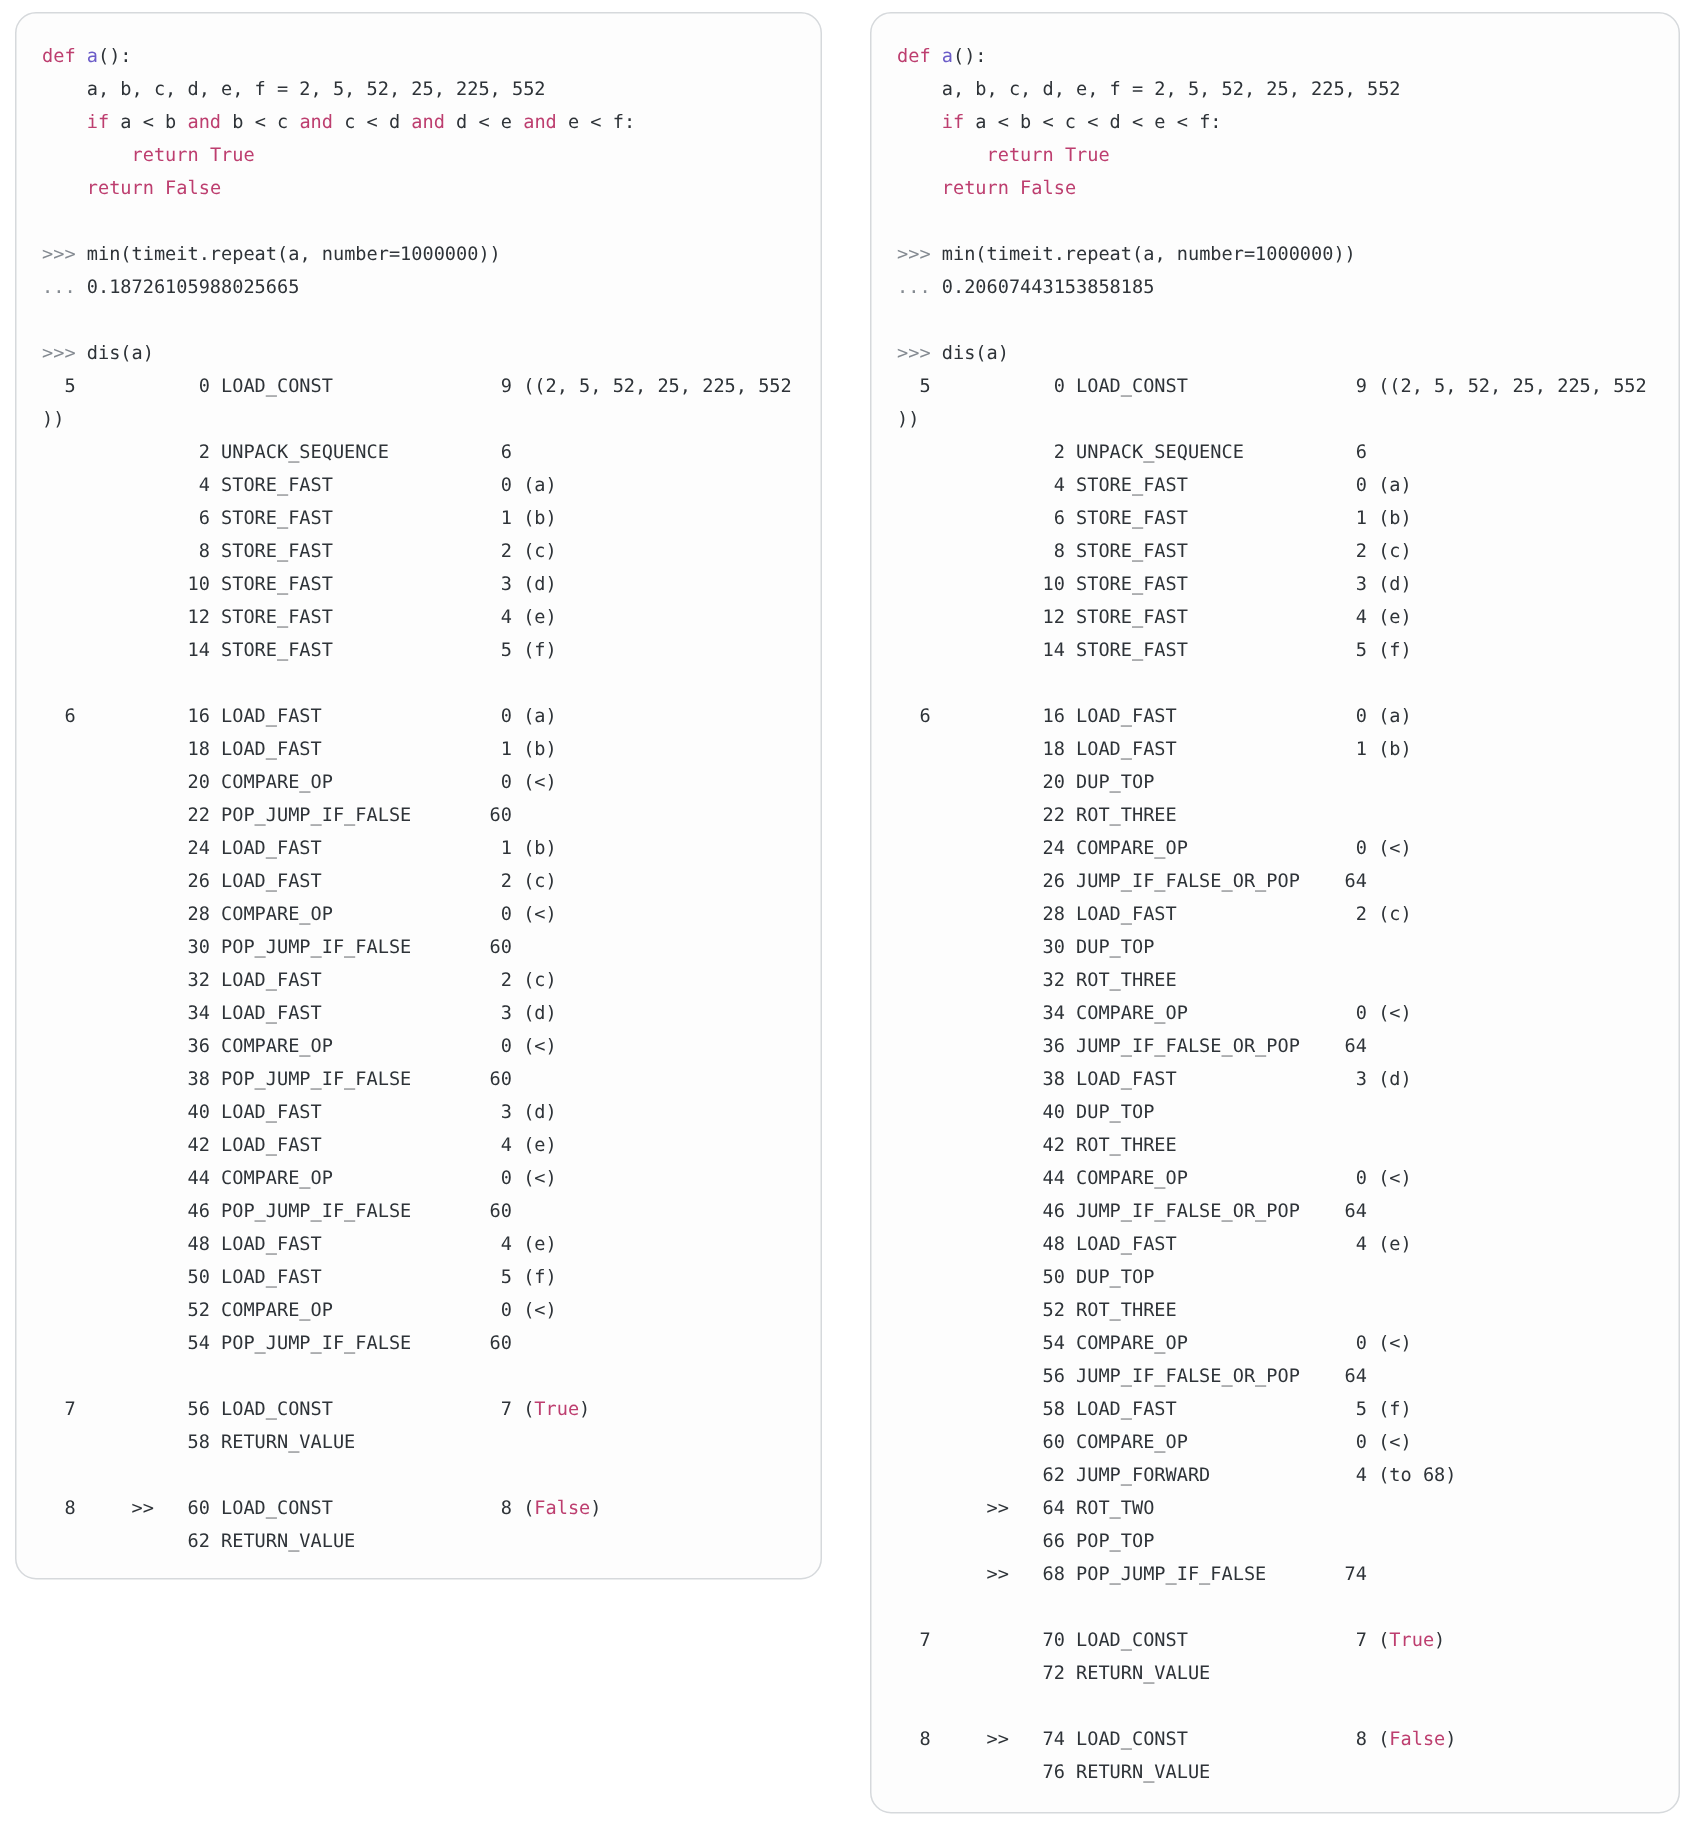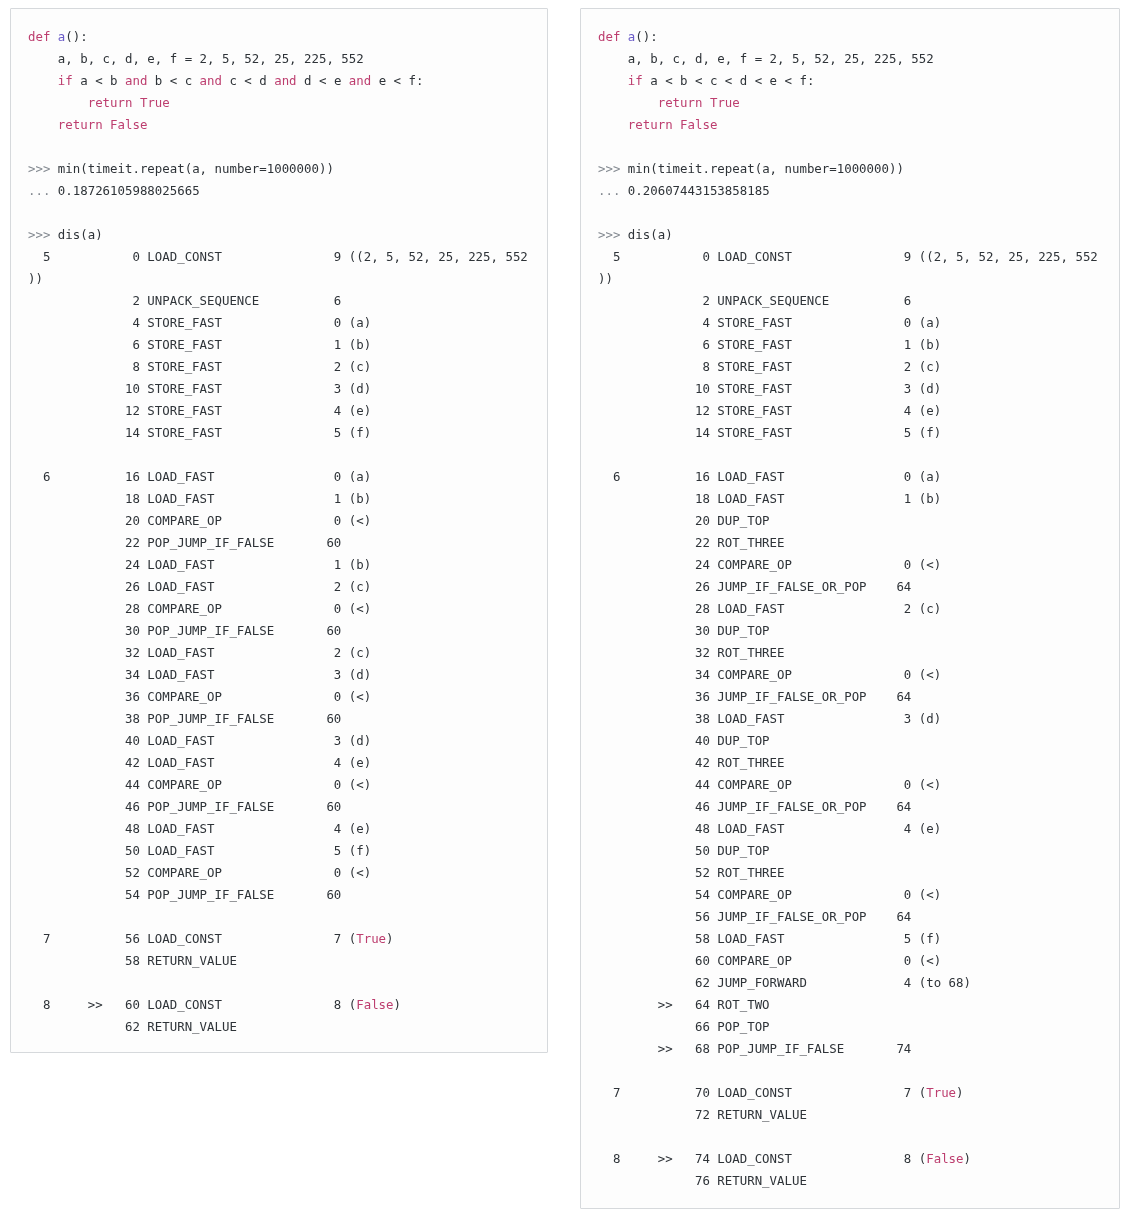--- a/index.html
+++ b/index.html
@@ -12,21 +12,21 @@
     height: 1217px;
     position: relative;
     font-family: "DejaVu Sans Mono", "Liberation Mono", monospace;
   }
   .code-panel {
     position: absolute;
     top: 8px;
     box-sizing: border-box;
     background: var(--panel-bg, #ffffff);
     border: 1px solid var(--border, #d6d9dc);
-    border-radius: 1px;
+    border-radius: 14px;
     padding: 17px 17px 13px 17px;
     overflow: hidden;
   }
   #panel-left  { left: 10px;  width: 538px; height: 1045px; }
   #panel-right { left: 580px; width: 540px; height: 1201px; }
   pre.code {
     margin: 0;
     font-family: "DejaVu Sans Mono", "Liberation Mono", monospace;
     font-size: 12.4px;
     line-height: 22px;

